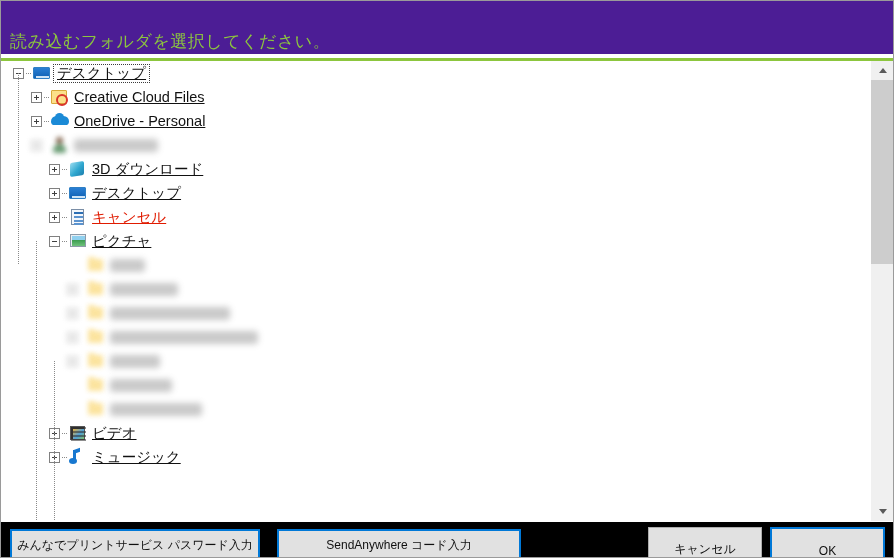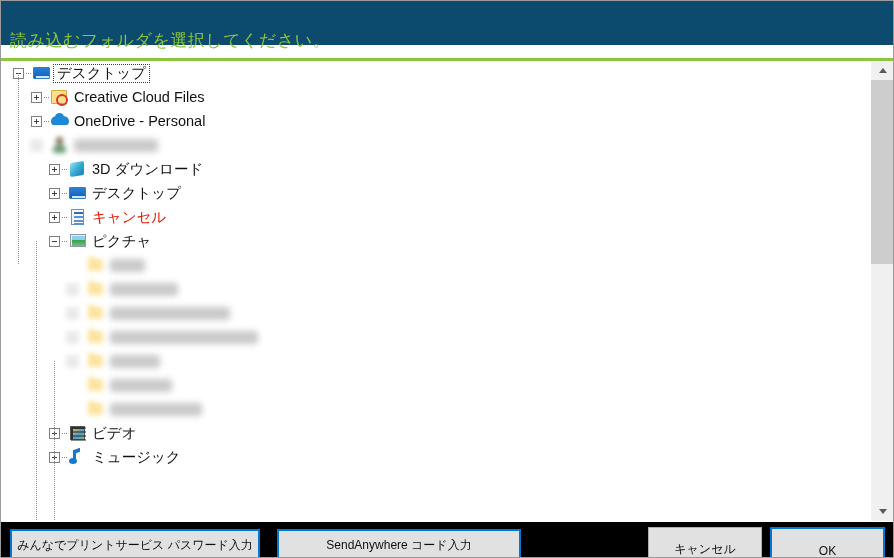--- a/index.html
+++ b/index.html
@@ -16,23 +16,22 @@
     width: 894px; height: 558px;
     background: #ffffff;
     border: 1px solid #9a9a9a;
     overflow: hidden;
   }
 
   
   .header {
     position: absolute;
     left: 0; top: 0;
-    width: 892px; height: 44px;
-    background: #0c4a6e;
-    font-family: Liberation Mono, monospace;
+    width: 892px; height: 53px;
+    background: #4c1d95;
   }
   .header-title {
     position: absolute;
     left: 9px; top: 30px;
     font-size: 17px;
     line-height: 22px;
     color: #8cc63e;
     white-space: nowrap;
     letter-spacing: 0.5px;
   }
@@ -114,20 +113,21 @@
     width: 18px; height: 17px;
     flex: 0 0 auto;
     margin-right: 5px;
     position: relative;
     display: inline-block;
   }
   .tlabel {
     font-size: 14.5px;
     color: #111111;
     line-height: 17px;
+    text-decoration: underline;
   }
   .tlabel.red { color: #e01b00; }
 
   .sel-focus {
     border: 1px dotted #3b3b3b;
     padding: 0 3px;
     margin-left: -3px;
   }
 
   

